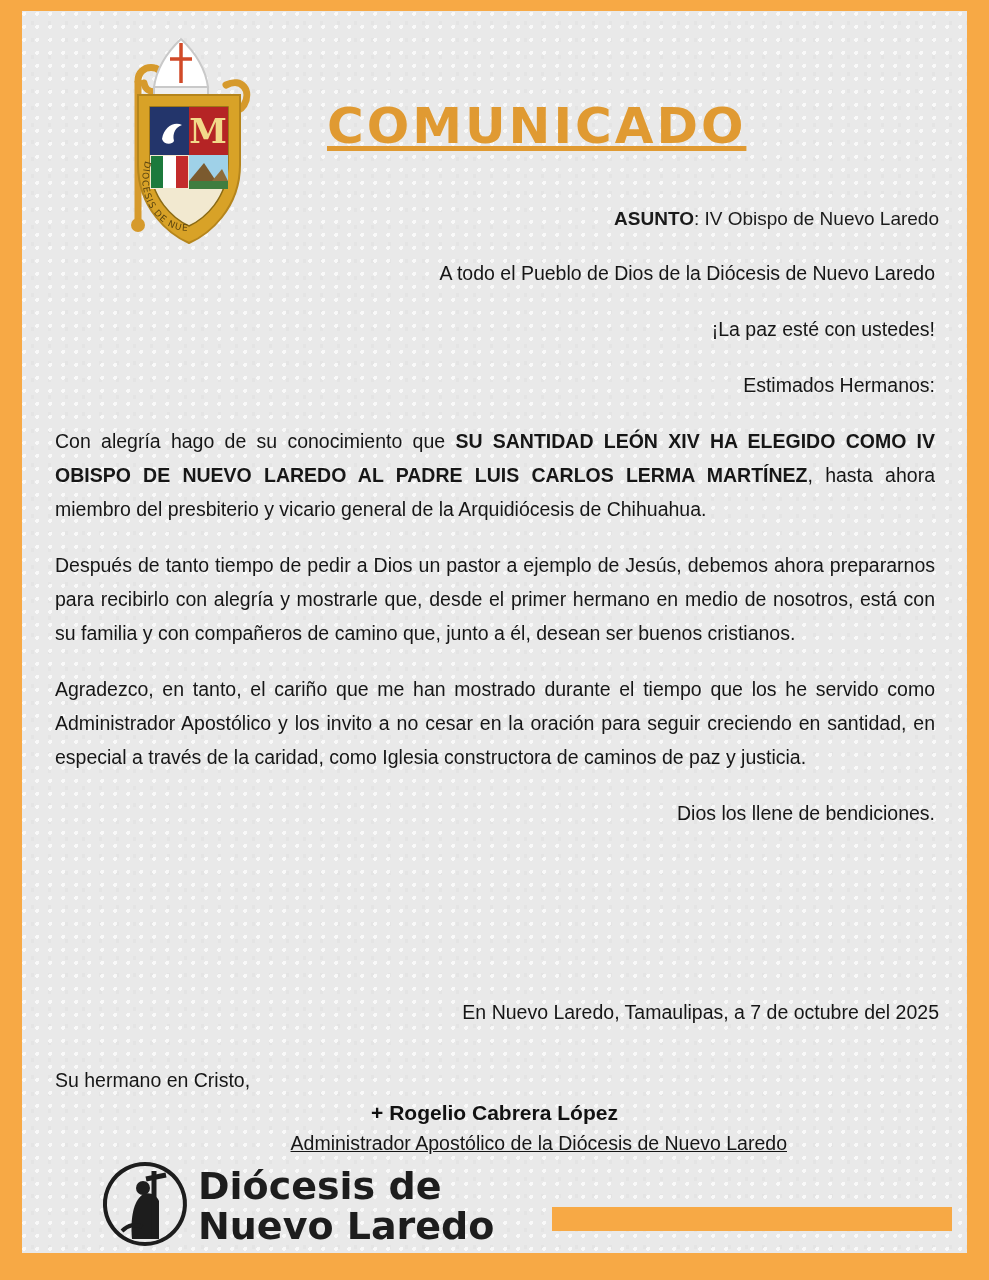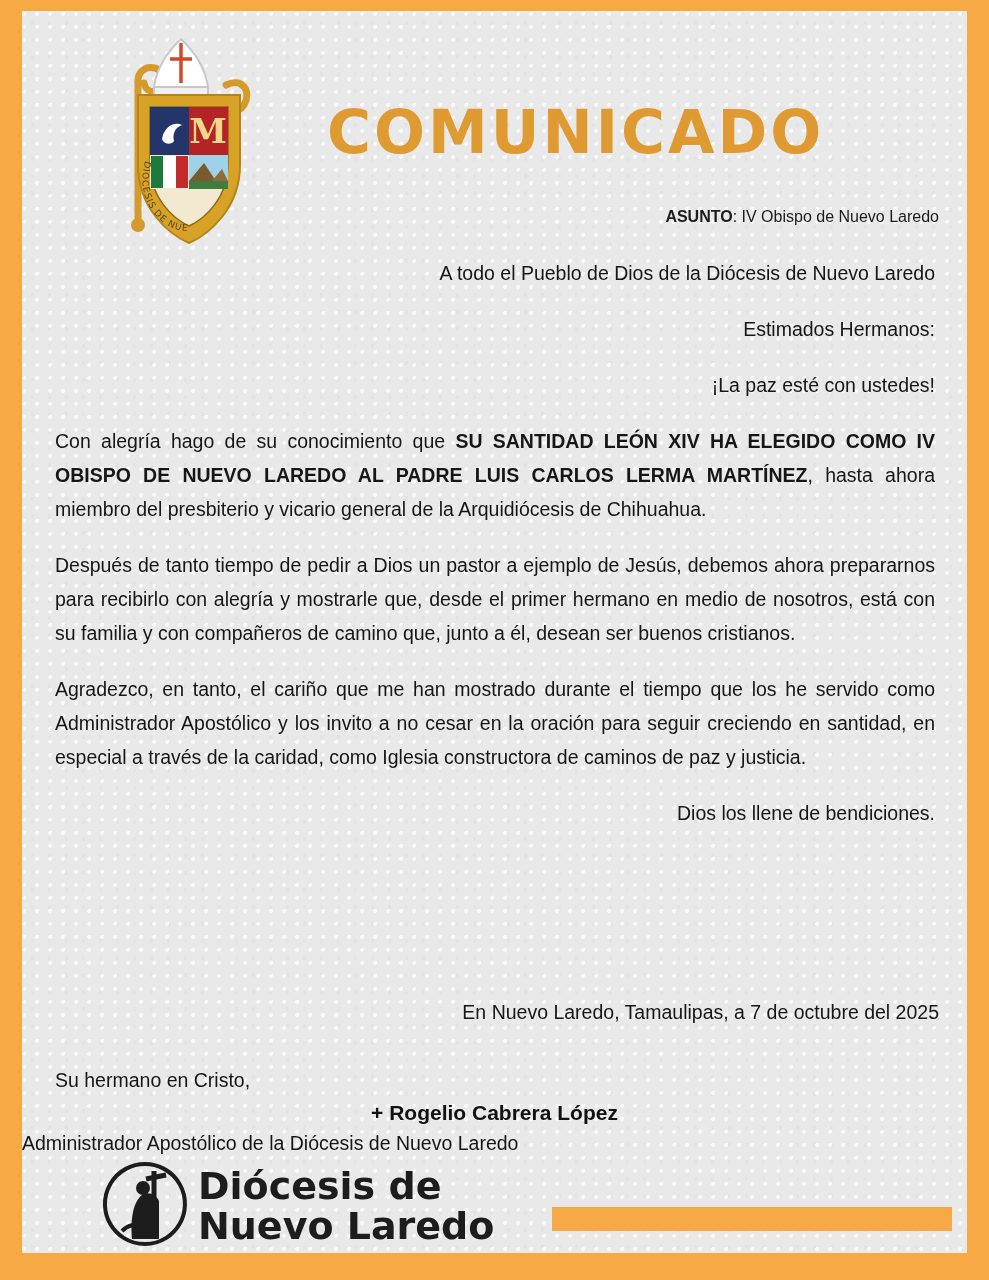--- a/index.html
+++ b/index.html
@@ -88,32 +88,33 @@
     position: absolute;
     left: 72px;
     top: 18px;
     width: 175px;
     height: 215px;
   }
   .comunicado-title {
     position: absolute;
     left: 305px;
     top: 86px;
-    font-size: 60px;
+    font-size: 50px;
     font-weight: bold;
     letter-spacing: 3px;
     color: #e09a32;
     font-family: "DejaVu Sans", sans-serif;
+    text-decoration: underline;
   }
 
   .asunto-line {
     position: absolute;
     right: 28px;
     top: 197px;
-    font-size: 16px;
+    font-size: 19px;
     color: #1b1b1b;
     text-align: right;
   }
   .asunto-line b { font-weight: bold; }
 
   
   .body-text {
     position: absolute;
     left: 33px;
     top: 245px;
@@ -151,23 +152,24 @@
     text-align: center;
     font-size: 21px;
     font-weight: bold;
     color: #111;
   }
   .sign-role {
     position: absolute;
     left: 0;
     top: 1121px;
     width: 765px;
-    text-align: left;
-    font-size: 19.5px;
-    color: #161616;
+    text-align: right;
+    font-size: 19.5px;
+    color: #161616;
+    text-decoration: underline;
   }
 
   
   .footer-logo {
     position: absolute;
     left: 80px;
     top: 1150px;
     width: 430px;
     height: 90px;
   }
@@ -249,22 +251,22 @@
 
       <div class="comunicado-title">COMUNICADO</div>
     </div>
 
     <div class="asunto-line">
       <b>ASUNTO</b><span>: </span><span>IV Obispo de Nuevo Laredo</span>
     </div>
 
     <div class="body-text">
       <p class="nojust">A todo el Pueblo de Dios de la Diócesis de Nuevo Laredo</p>
+      <p class="nojust">¡La paz esté con ustedes!</p>
       <p class="nojust">Estimados Hermanos:</p>
-      <p class="nojust">¡La paz esté con ustedes!</p>
       <p><span>Con alegría hago de su conocimiento que </span><b>SU SANTIDAD LEÓN XIV HA ELEGIDO COMO IV OBISPO DE NUEVO LAREDO AL PADRE LUIS CARLOS LERMA MARTÍNEZ</b><span>, hasta ahora miembro del presbiterio y vicario general de la Arquidiócesis de Chihuahua.</span></p>
       <p>Después de tanto tiempo de pedir a Dios un pastor a ejemplo de Jesús, debemos ahora prepararnos para recibirlo con alegría y mostrarle que, desde el primer hermano en medio de nosotros, está con su familia y con compañeros de camino que, junto a él, desean ser buenos cristianos.</p>
       <p>Agradezco, en tanto, el cariño que me han mostrado durante el tiempo que los he servido como Administrador Apostólico y los invito a no cesar en la oración para seguir creciendo en santidad, en especial a través de la caridad, como Iglesia constructora de caminos de paz y justicia.</p>
       <p class="nojust">Dios los llene de bendiciones.</p>
     </div>
 
     <div class="date-line">En Nuevo Laredo, Tamaulipas, a 7 de octubre del 2025</div>
     <div class="sign-intro">Su hermano en Cristo,</div>
     <div class="sign-name">+ Rogelio Cabrera López</div>
     <div class="sign-role">Administrador Apostólico de la Diócesis de Nuevo Laredo</div>

